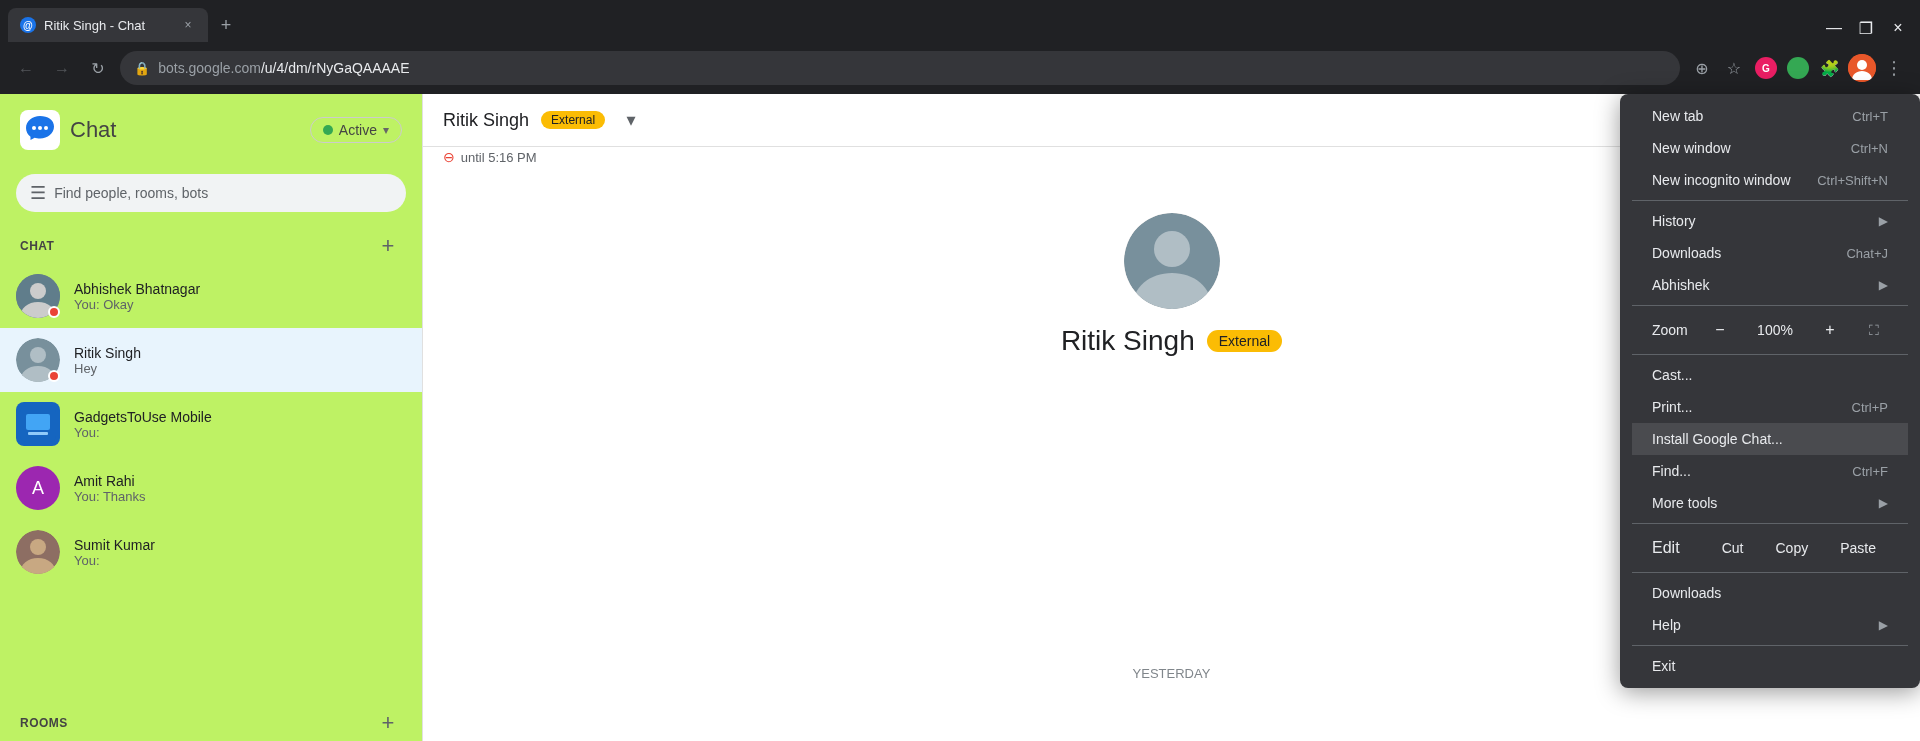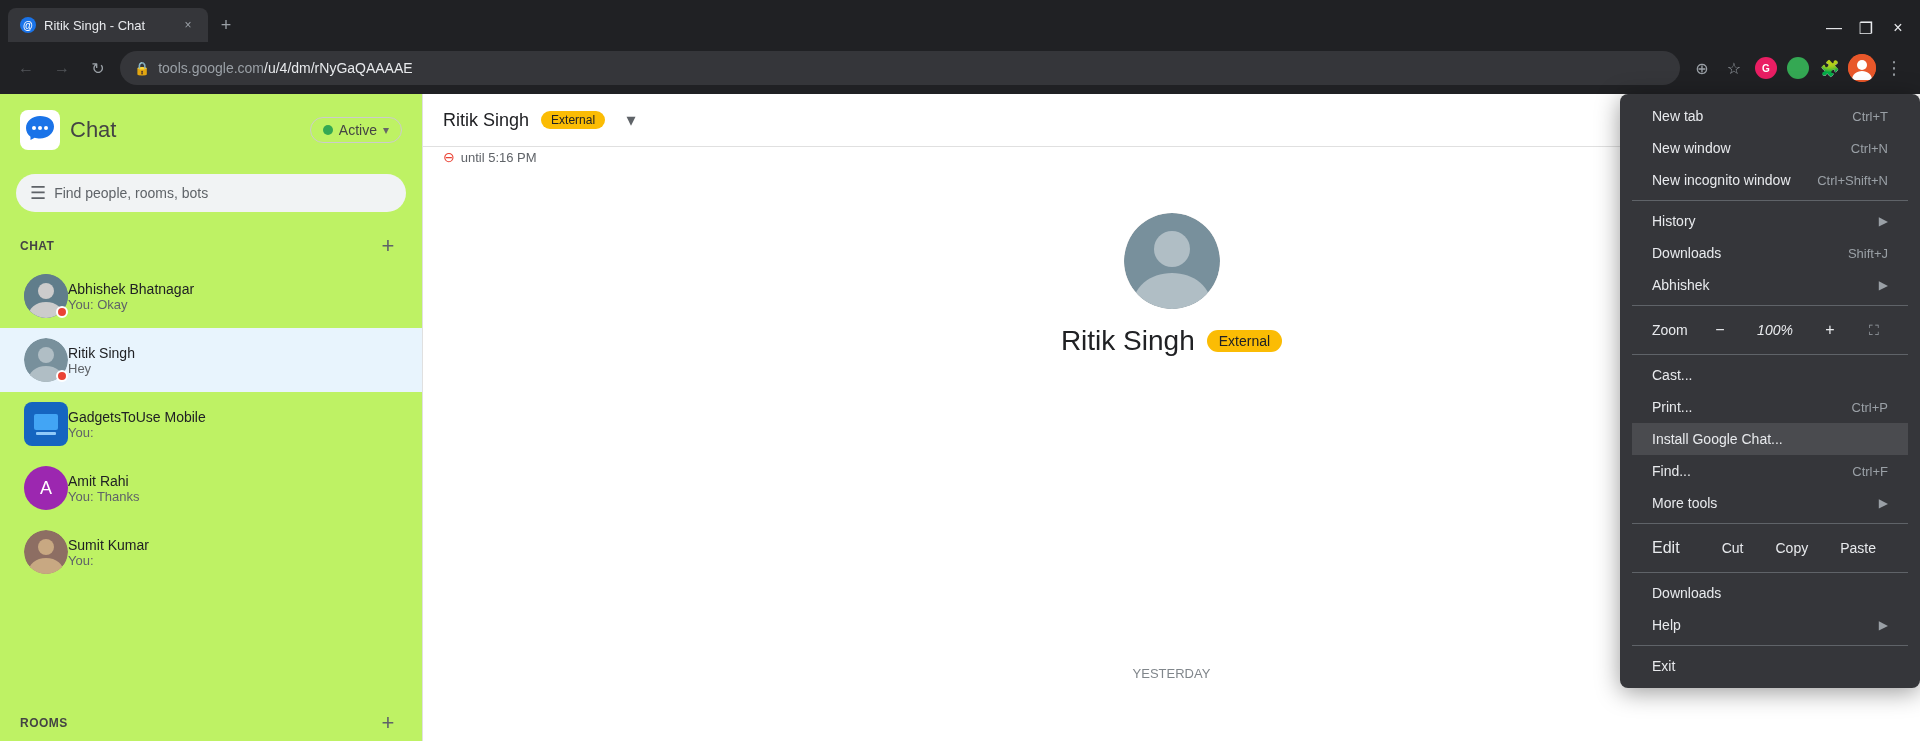--- a/index.html
+++ b/index.html
@@ -48,21 +48,21 @@
 
     .search-bar { margin: 8px 16px; padding: 8px 14px; border-radius: 20px; background: #f1f3f4; display: flex; align-items: center; gap: 8px; }
     .search-icon { color: #5f6368; font-size: 18px; }
     .search-input-fake { font-size: 14px; color: #5f6368; }
 
     .section-header { display: flex; align-items: center; justify-content: space-between; padding: 12px 20px 4px; }
     .section-title { font-size: 12px; font-weight: 600; color: #444; letter-spacing: 0.5px; }
     .section-add { font-size: 22px; color: #5f6368; cursor: pointer; width: 28px; height: 28px; display: flex; align-items: center; justify-content: center; border-radius: 50%; }
 
     .chat-list { flex: 1; overflow-y: auto; }
-    .chat-item { display: flex; align-items: center; padding: 10px 24px; cursor: pointer; }
+    .chat-item { display: flex; align-items: center; padding: 10px 16px; cursor: pointer; gap: 14px; }
     .chat-item.active { background: #e8f4fd; }
     .chat-avatar { width: 44px; height: 44px; border-radius: 50%; flex-shrink: 0; position: relative; overflow: visible; }
     .avatar-circle { width: 44px; height: 44px; border-radius: 50%; display: flex; align-items: center; justify-content: center; font-size: 18px; font-weight: 500; color: #fff; }
     .status-dot { position: absolute; bottom: 0; right: 0; width: 12px; height: 12px; border-radius: 50%; border: 2px solid #fff; }
     .status-dot.busy { background: #ea4335; }
     .chat-info { flex: 1; min-width: 0; }
     .chat-name { font-size: 14px; font-weight: 500; color: #202124; }
     .chat-preview { font-size: 13px; color: #5f6368; white-space: nowrap; overflow: hidden; text-overflow: ellipsis; }
 
     
@@ -83,21 +83,21 @@
     
     .context-menu-overlay { position: fixed; top: 94px; right: 0; width: 300px; background: #35363a; border-radius: 8px; box-shadow: 0 4px 24px rgba(0,0,0,0.4); z-index: 1000; padding: 6px 12px; }
     .menu-item { display: flex; align-items: center; justify-content: space-between; padding: 8px 20px; cursor: pointer; color: #e8eaed; font-size: 14px; }
     .menu-item.highlighted { background: #4a4b4f; }
     .menu-shortcut { color: #9aa0a6; font-size: 13px; }
     .menu-arrow { color: #9aa0a6; font-size: 12px; }
     .menu-divider { height: 1px; background: #5f6368; margin: 4px 0; }
     .zoom-control { display: flex; align-items: center; gap: 16px; padding: 6px 20px; }
     .zoom-label { color: #e8eaed; font-size: 14px; flex: 1; }
     .zoom-btn { width: 28px; height: 28px; display: flex; align-items: center; justify-content: center; color: #e8eaed; font-size: 16px; cursor: pointer; border-radius: 50%; }
-    .zoom-value { color: #e8eaed; font-size: 14px; width: 50px; text-align: center; font-style: italic; }
+    .zoom-value { color: #e8eaed; font-size: 14px; width: 50px; text-align: center; }
     .zoom-expand { width: 28px; height: 28px; display: flex; align-items: center; justify-content: center; color: #e8eaed; cursor: pointer; }
     .edit-row { display: flex; align-items: center; padding: 8px 20px; gap: 8px; }
     .edit-label { color: #e8eaed; font-size: 16px; flex: 1; }
     .edit-btn { padding: 4px 12px; color: #e8eaed; font-size: 14px; cursor: pointer; border-radius: 4px; }
 
     
     .gadgets-icon { width: 44px; height: 44px; border-radius: 8px; background: #1565c0; display: flex; align-items: center; justify-content: center; font-size: 20px; color: #fff; overflow: hidden; }
   </style>
 </head>
 <body>
@@ -119,21 +119,21 @@
     </div>
   </div>
 
   <div class="address-bar">
     <div class="nav-btn disabled">←</div>
     <div class="nav-btn disabled">→</div>
     <div class="nav-btn">↻</div>
     <div class="address-input">
       <span class="lock-icon">🔒</span>
       <span class="url-text">
-        <span class="url-normal">tools.google.com</span><span class="url-highlight">/u/4/dm/rNyGaQAAAAE</span>
+        <span class="url-normal">bots.google.com</span><span class="url-highlight">/u/4/dm/rNyGaQAAAAE</span>
       </span>
     </div>
     <div class="toolbar-icons">
       <div class="toolbar-icon">⊕</div>
       <div class="toolbar-icon">☆</div>
       <div class="toolbar-icon">
         <div class="grammarly-icon">G</div>
       </div>
       <div class="toolbar-icon">
         <div class="ext-icon-green"></div>
@@ -315,21 +315,21 @@
       <span>New incognito window</span>
       <span class="menu-shortcut">Ctrl+Shift+N</span>
     </div>
     <div class="menu-divider"></div>
     <div class="menu-item">
       <span>History</span>
       <span class="menu-arrow">▶</span>
     </div>
     <div class="menu-item">
       <span>Downloads</span>
-      <span class="menu-shortcut">Shift+J</span>
+      <span class="menu-shortcut">Chat+J</span>
     </div>
     <div class="menu-item">
       <span>Abhishek</span>
       <span class="menu-arrow">▶</span>
     </div>
     <div class="menu-divider"></div>
     <div class="zoom-control">
       <span class="zoom-label">Zoom</span>
       <div class="zoom-btn">−</div>
       <span class="zoom-value">100%</span>

